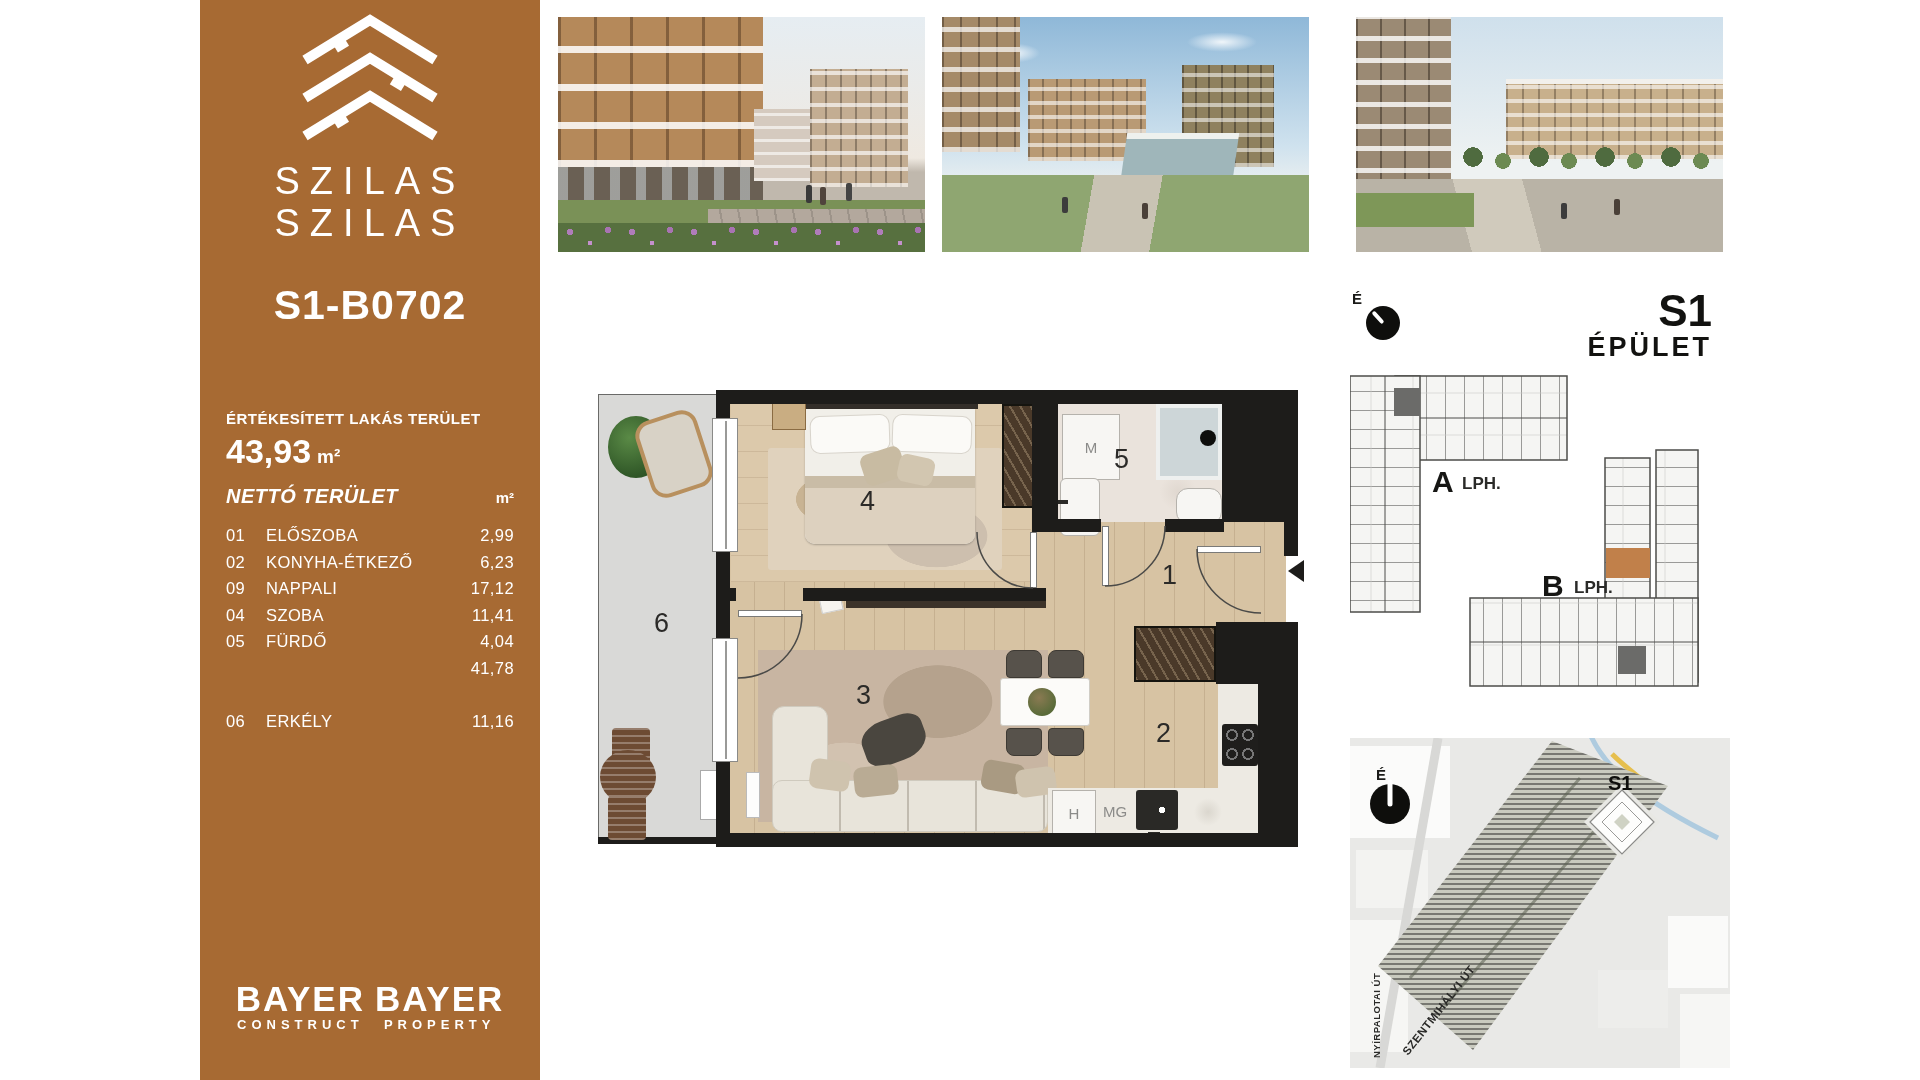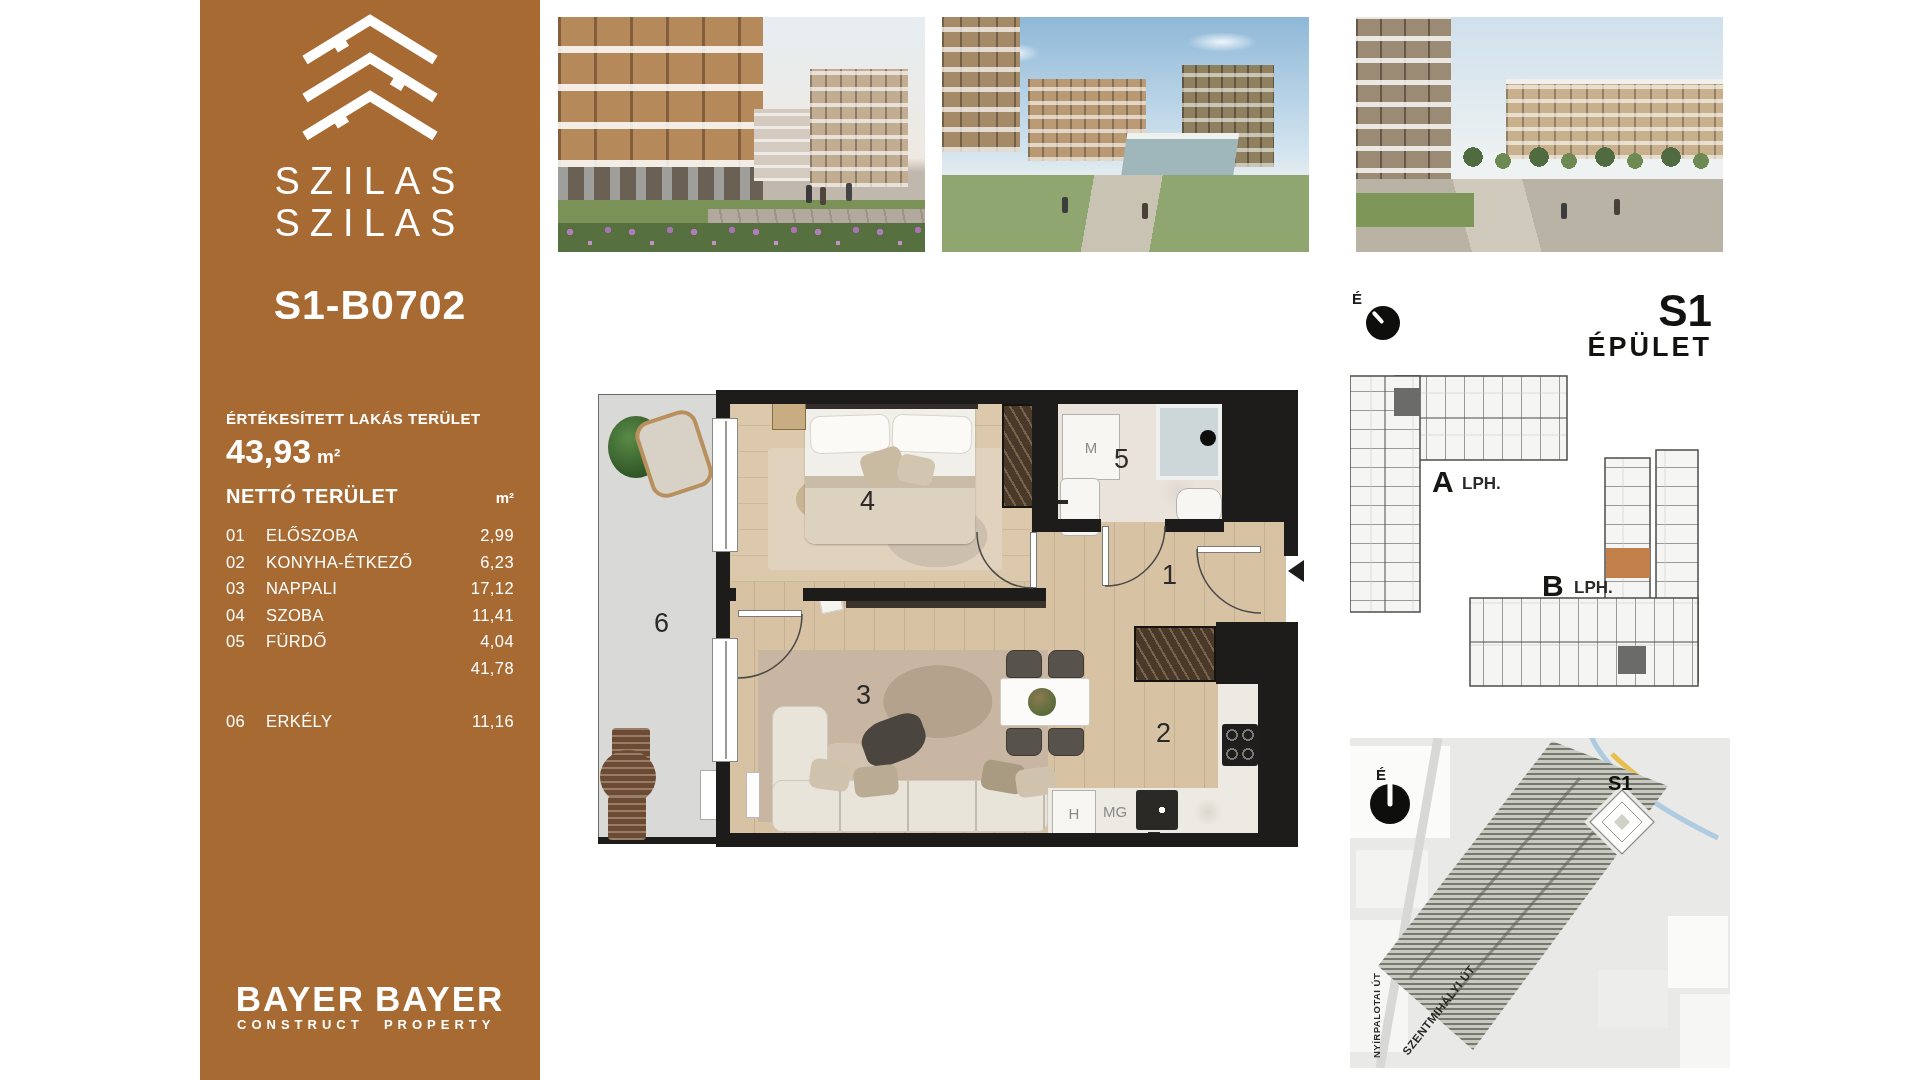--- a/index.html
+++ b/index.html
@@ -10,21 +10,21 @@
   
   .sidebar{position:absolute;left:200px;top:0;width:340px;height:1080px;background:#a76a33;color:#fff;}
   .logo-svg{position:absolute;left:85px;top:12px;}
   .brand{position:absolute;left:0;top:160px;width:340px;text-align:center;font-weight:500;font-size:38px;letter-spacing:10px;line-height:42px;}
   .unit-code{position:absolute;left:0;top:282px;width:340px;text-align:center;font-weight:800;font-size:41px;letter-spacing:1px;}
   .bld-line{position:absolute;left:0;width:340px;text-align:center;font-weight:700;font-size:22px;}
   .sold-label{position:absolute;left:26px;top:410px;font-weight:700;font-size:15px;letter-spacing:.5px;}
   .sold-value{position:absolute;left:26px;top:432px;font-weight:800;font-size:34px;}
   .sold-value .unit{font-size:19px;font-weight:700;margin-left:6px;}
   .net-header{position:absolute;left:26px;top:485px;width:288px;display:flex;justify-content:space-between;align-items:baseline;}
-  .net-header .nh-label{font-weight:800;font-size:20px;letter-spacing:.5px;}
+  .net-header .nh-label{font-weight:800;font-size:20px;letter-spacing:.5px;font-style:italic;}
   .net-header .nh-unit{font-weight:700;font-size:15px;}
   .room-table{position:absolute;left:26px;top:526px;width:288px;font-size:16.5px;font-weight:500;letter-spacing:.4px;}
   .trow{display:flex;align-items:flex-start;height:26.5px;}
   .tnum{width:40px;}
   .tname{flex:1;}
   .tval{text-align:right;}
   .tspacer{height:26.5px;}
   .logos{position:absolute;left:16px;top:982px;width:308px;display:flex;justify-content:center;gap:10px;text-align:center;}
   .logo-name{font-size:35px;font-weight:900;letter-spacing:2px;line-height:34px;}
   .logo-sub{font-size:13px;font-weight:800;letter-spacing:5px;margin-top:1px;}
@@ -96,21 +96,21 @@
         <span class="tnum">01</span>
         <span class="tname">ELŐSZOBA</span>
         <span class="tval">2,99</span>
       </div>
       <div class="trow">
         <span class="tnum">02</span>
         <span class="tname">KONYHA-ÉTKEZŐ</span>
         <span class="tval">6,23</span>
       </div>
       <div class="trow">
-        <span class="tnum">03</span>
+        <span class="tnum">09</span>
         <span class="tname">NAPPALI</span>
         <span class="tval">17,12</span>
       </div>
       <div class="trow">
         <span class="tnum">04</span>
         <span class="tname">SZOBA</span>
         <span class="tval">11,41</span>
       </div>
       <div class="trow">
         <span class="tnum">05</span>

